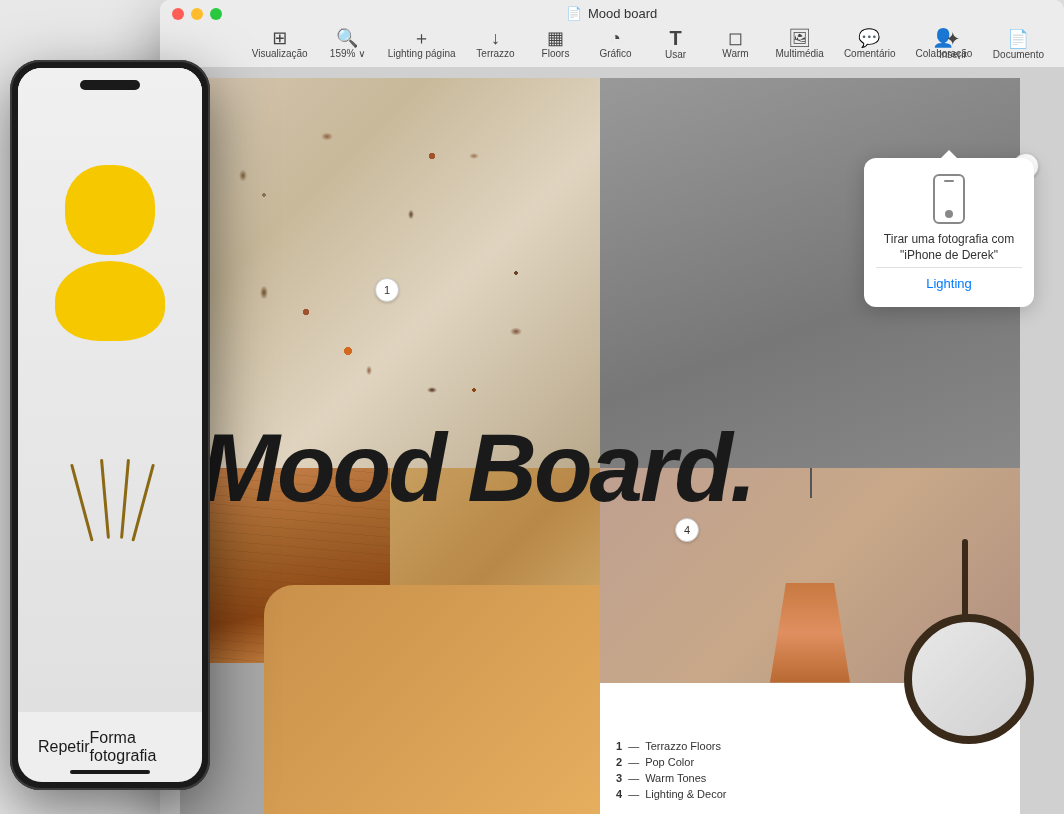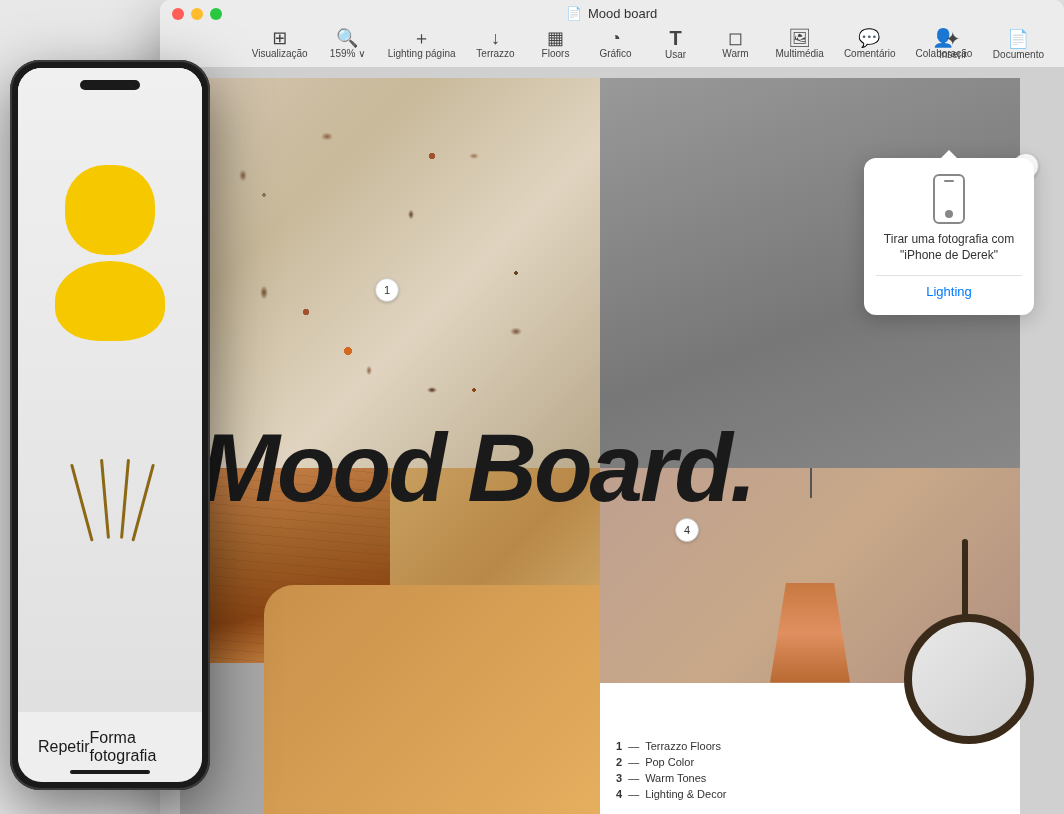--- a/index.html
+++ b/index.html
@@ -354,21 +354,20 @@
       height: 8px;
       border-radius: 50%;
       background: #888;
     }
 
     .popup-text {
       font-size: 12px;
       color: #333;
       text-align: center;
       line-height: 1.3;
-      margin-bottom: 8px;
     }
 
     .popup-divider {
       width: 100%;
       height: 1px;
       background: #e0e0e0;
       margin: 4px 0;
     }
 
     .popup-cancel {

